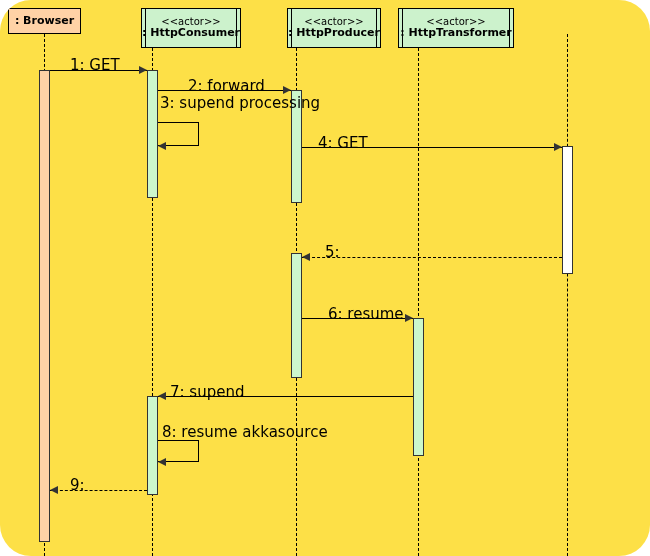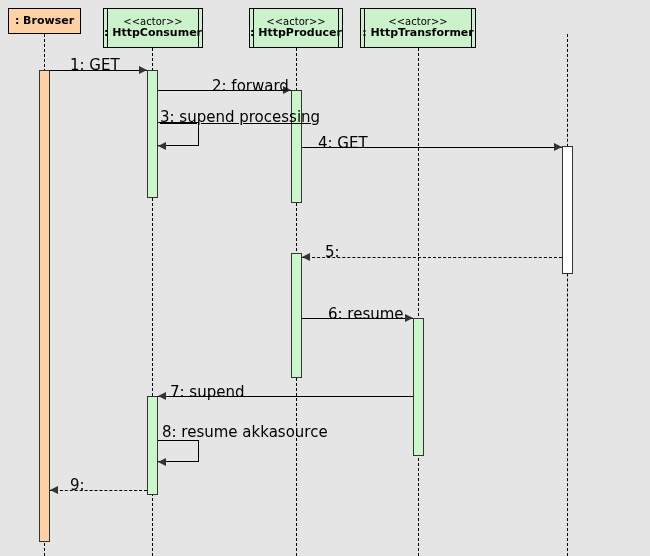--- a/index.html
+++ b/index.html
@@ -7,22 +7,23 @@
     padding: 0;
     background: #ffffff;
   }
   body {
     font-family: "DejaVu Sans", sans-serif;
   }
   #diagram {
     position: relative;
     width: 650px;
     height: 556px;
-    background: #e5e5e5;
+    background: #fde047;
     overflow: hidden;
+    border-radius: 31px;
   }
 
   
   .head {
     position: absolute;
     box-sizing: border-box;
     border: 1px solid #000000;
     text-align: center;
     color: #000000;
     background: #ffffff;
@@ -35,20 +36,21 @@
   .head.plain {
     background: #ffd2a6;
   }
   .head.server {
     background: #ffffff;
   }
   .head.actor {
     background: #ccf2cc;
     border-left: 1px solid #000;
     border-right: 1px solid #000;
+    margin-left: 38px;
   }
   
   .head.actor::before,
   .head.actor::after {
     content: "";
     position: absolute;
     top: 0;
     bottom: 0;
     width: 0;
     border-left: 1px solid #000000;
@@ -164,25 +166,25 @@
   <div class="activation green" style="left:291px; top:253px; height:125px;"></div>
   <div class="activation green" style="left:413px; top:318px; height:138px;"></div>
   <div class="activation white" style="left:562px; top:146px; height:128px;"></div>
 
   <div class="msg-line" style="left:50px; top:70px; width:97px;"></div>
   <div class="arrowhead right" style="left:139px; top:66px;"></div>
   <div class="msg-label" style="left:70px; top:58px;">1: GET</div>
 
   <div class="msg-line" style="left:158px; top:90px; width:133px;"></div>
   <div class="arrowhead right" style="left:283px; top:86px;"></div>
-  <div class="msg-label" style="left:212px; top:79px;">2: forward</div>
+  <div class="msg-label" style="left:188px; top:79px;">2: forward</div>
 
   <div class="self-msg" style="left:158px; top:122px; width:41px; height:24px;"></div>
   <div class="arrowhead left" style="left:158px; top:142px;"></div>
-  <div class="msg-label" style="left:160px; top:110px;text-decoration:underline;">3: supend processing</div>
+  <div class="msg-label" style="left:160px; top:96px;">3: supend processing</div>
 
   <div class="msg-line" style="left:302px; top:147px; width:260px;"></div>
   <div class="arrowhead right" style="left:554px; top:143px;"></div>
   <div class="msg-label" style="left:318px; top:136px;">4: GET</div>
 
   <div class="msg-line dashed" style="left:302px; top:257px; width:260px;"></div>
   <div class="arrowhead left" style="left:302px; top:253px;"></div>
   <div class="msg-label" style="left:325px; top:245px;">5:</div>
 
   <div class="msg-line" style="left:302px; top:318px; width:111px;"></div>

